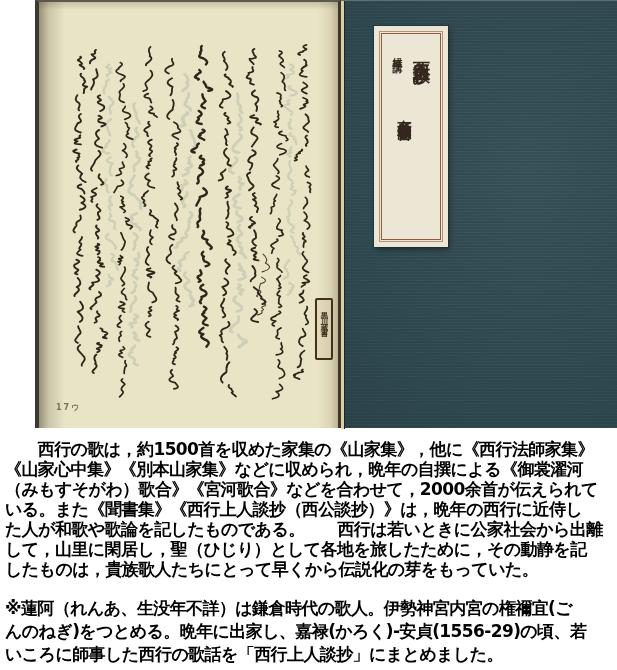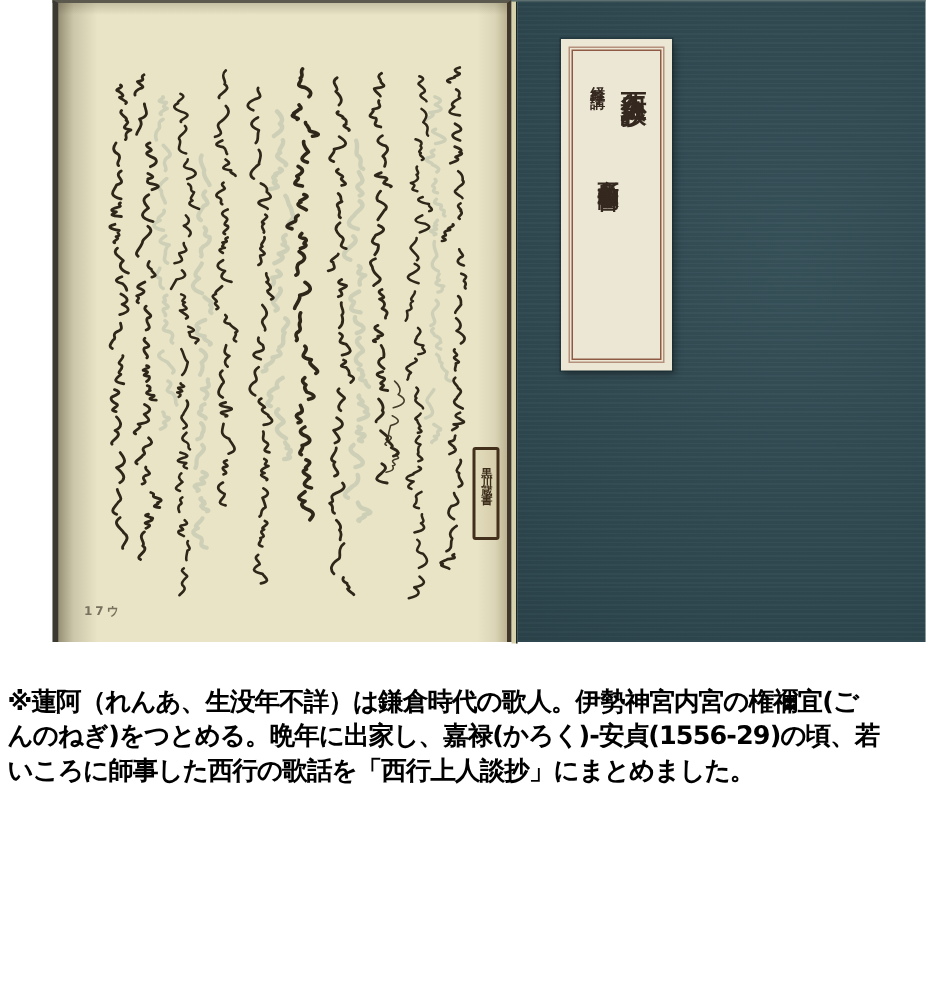--- a/index.html
+++ b/index.html
@@ -115,16 +115,23 @@
       <div class="label-frame2"></div>
       <div class="vtext t-main">西行上人談抄</div>
       <div class="vtext t-anno">経厚講</div>
       <div class="vtext t-sub">名所百首和歌聞書</div>
     </div>
   </figure>
 
 </div>
 
 <div class="caption">
+  <p class="p1">　　西行の歌は，約1500首を収めた家集の《山家集》，他に《西行法師家集》
+《山家心中集》《別本山家集》などに収められ，晩年の自撰による《御裳濯河
+（みもすそがわ）歌合》《宮河歌合》などを合わせて，2000余首が伝えられて
+いる。また《聞書集》《西行上人談抄（西公談抄）》は，晩年の西行に近侍し
+た人が和歌や歌論を記したものである。　　西行は若いときに公家社会から出離
+して，山里に閑居し，聖（ひじり）として各地を旅したために，その動静を記
+したものは，貴族歌人たちにとって早くから伝説化の芽をもっていた。</p>
   <p class="p2">※蓮阿（れんあ、生没年不詳）は鎌倉時代の歌人。伊勢神宮内宮の権禰宜(ご
 んのねぎ)をつとめる。晩年に出家し、嘉禄(かろく)-安貞(1556-29)の頃、若
 いころに師事した西行の歌話を「西行上人談抄」にまとめました。</p>
 </div>
 
 </body></html>

